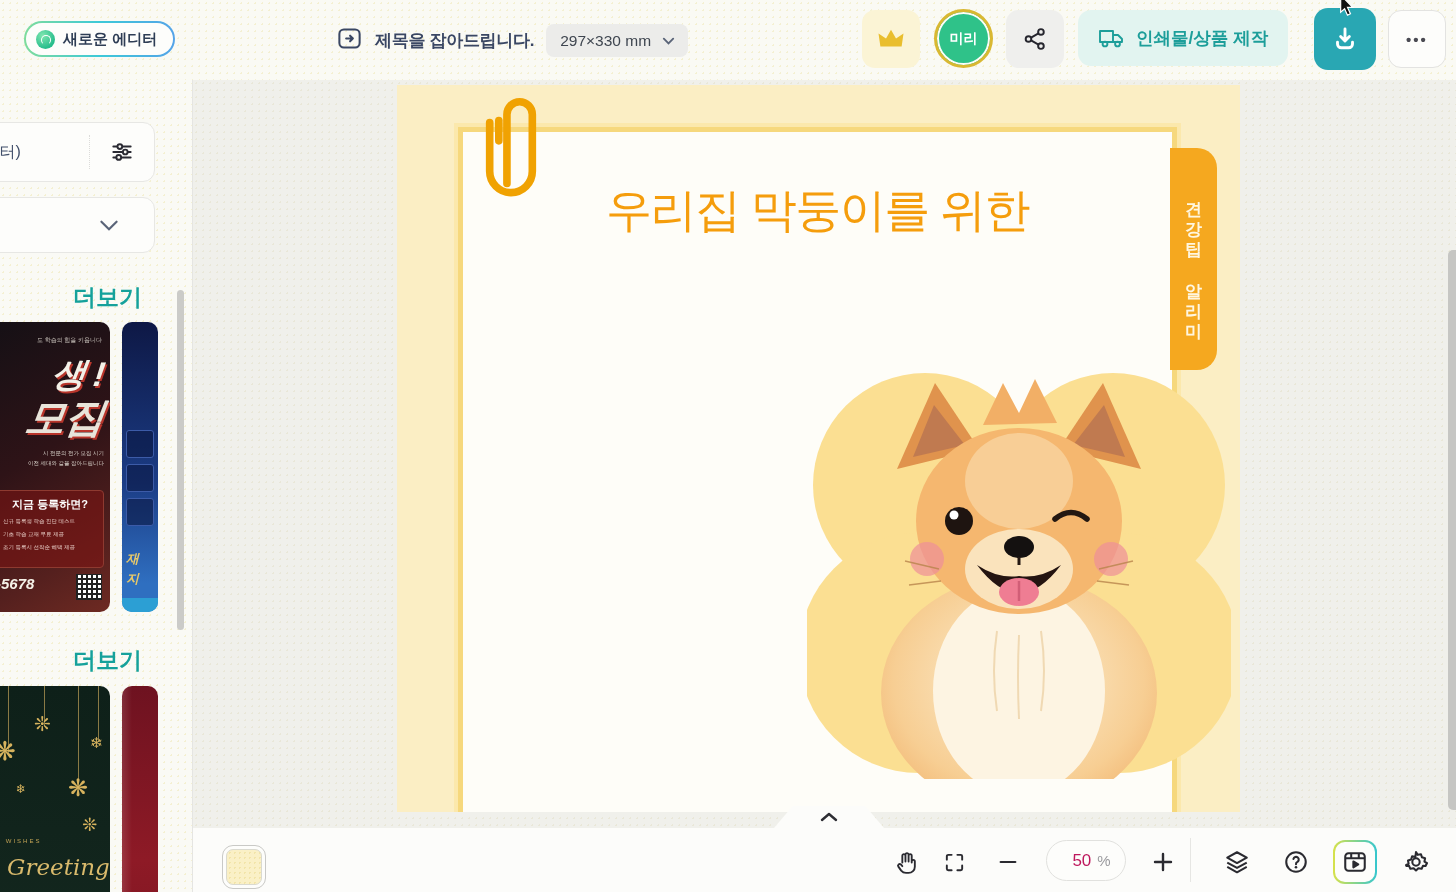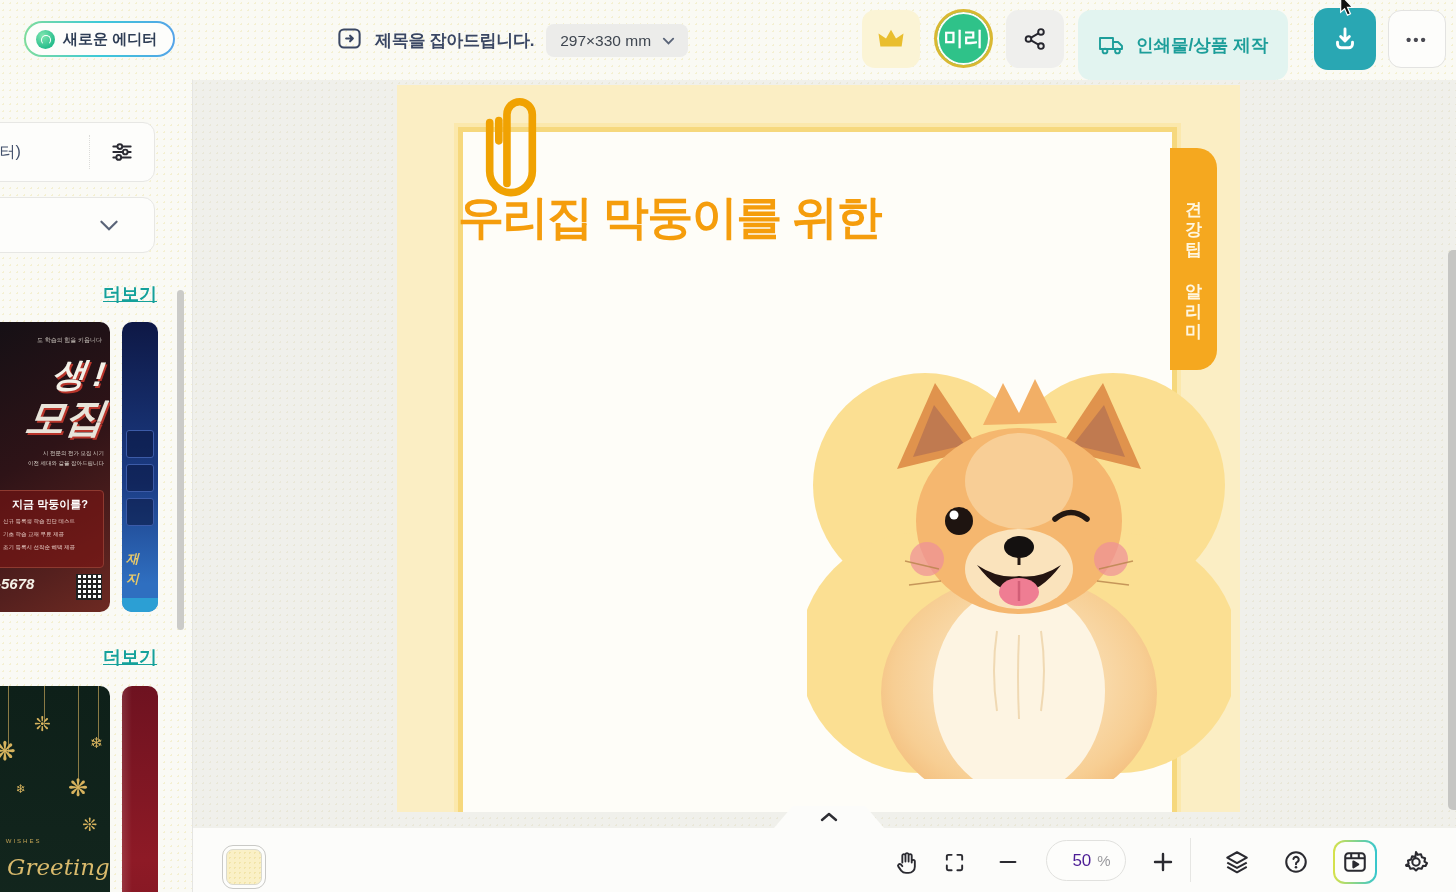--- a/index.html
+++ b/index.html
@@ -16,38 +16,38 @@
   .badge-ic { width:19px; height:19px; border-radius:50%; background:radial-gradient(circle at 35% 30%,#7FE6B0,#28BD8C 70%); position:relative; }
   .badge-ic:after { content:""; position:absolute; left:5px; top:5px; width:8px; height:8px; border-radius:50%; border:1.5px solid #fff; border-bottom-color:transparent; }
   .doc-title-row { position:absolute; left:336px; top:24px; display:flex; align-items:center; gap:12px; }
   .doc-title { font-size:17px; font-weight:600; color:#3A4763; letter-spacing:-0.3px; }
   .size-chip { display:flex; align-items:center; gap:10px; height:33px; padding:0 12px 0 14px; background:#ECECEA; border-radius:8px;
                font-size:15.5px; color:#3F4650; cursor:pointer; }
   .hbtn { position:absolute; top:10px; width:58px; height:58px; border-radius:13px; display:flex; align-items:center; justify-content:center; cursor:pointer; }
   .crown-btn { left:862px; background:#FBF4D5; }
   .avatar { position:absolute; left:934px; top:9px; width:59px; height:59px; border-radius:50%; background:#2FC289;
             border:3px solid #D9B832; box-shadow:inset 0 0 0 2px #FDFDF8; display:flex; align-items:center; justify-content:center;
-            color:#fff; font-size:20px; font-weight:700; cursor:pointer; }
+            color:#fff; font-size:14px; font-weight:700; cursor:pointer; }
   .share-btn { left:1006px; background:#EFEFED; }
-  .print-btn { position:absolute; left:1078px; top:10px; height:70px; padding:0 20px; display:flex; align-items:center; gap:10px;
+  .print-btn { position:absolute; left:1078px; top:10px; height:56px; padding:0 20px; display:flex; align-items:center; gap:10px;
                background:#E2F4F0; border-radius:13px; color:#1D9E9A; font-size:17.5px; font-weight:700; cursor:pointer; }
   .dl-btn { left:1314px; top:8px; width:62px; height:62px; background:#29A7B3; border-radius:14px; }
   .more-btn { left:1388px; background:#FDFDFB; border:1.5px solid #E3E3E1; color:#4A4A52; font-size:15px; letter-spacing:2px; font-weight:700; }
   .cursor { position:absolute; left:1338px; top:-5px; z-index:50; }
 
   
   .sidebar { position:absolute; left:0; top:80px; width:193px; height:812px; border-right:1px solid #E5E5E2;
              background:#FAFAF5; background-image:radial-gradient(#F4F0D2 1px, transparent 1px); background-size:7px 7px; }
   .sbox { position:absolute; left:-60px; width:215px; background:#FDFDFB; border:1.5px solid #E7E7E4; border-radius:12px; }
   .search-box { top:42px; height:60px; display:flex; align-items:center; }
   .search-text { margin-left:6px; width:142px; font-size:16px; color:#42506B; white-space:nowrap; overflow:hidden; }
   .search-div { width:1px; height:34px; border-left:1px dotted #DCDCDA; }
   .filter-wrap { flex:1; display:flex; align-items:center; justify-content:center; cursor:pointer; }
   .drop-box { top:117px; height:56px; display:flex; align-items:center; justify-content:flex-end; padding-right:32px; cursor:pointer; }
-  .more-link { position:absolute; right:35px; font-size:18px; color:#15A19B; font-weight:600; cursor:pointer;text-decoration:underline; }
+  .more-link { position:absolute; right:50px; font-size:23px; color:#15A19B; font-weight:600; cursor:pointer; }
   .thumb { position:absolute; border-radius:10px; overflow:hidden; cursor:pointer; }
   .t-left { left:-14px; width:124px; height:290px; }
   .t-mid  { left:122px; width:36px; height:290px; }
 
   
   .t1 { background:linear-gradient(150deg,#141015 0%,#2E1317 45%,#55201E 80%,#6E2A22 100%); color:#EFEDE6; }
   .t1 .tiny { position:absolute; top:14px; right:8px; font-size:6px; color:#C9C3BC; }
   .t1 .big { position:absolute; right:6px; font-style:italic; font-weight:900; letter-spacing:-1px;
              color:#F3F1E8; text-shadow:2px 2px 0 #B8352B; transform:skewX(-8deg); }
   .t1 .b1 { top:30px; font-size:34px; }
@@ -80,42 +80,42 @@
                    display:flex; align-items:center; justify-content:center; gap:4px; cursor:pointer; }
   .grip-bar { width:2.5px; height:16px; border-radius:2px; background:#BFBFBC; }
 
   
   .workspace { position:absolute; left:193px; top:80px; width:1263px; height:748px; background:#F0F0EB;
                background-image:radial-gradient(#E9E7D8 1px, transparent 1px); background-size:7px 7px; }
   .poster { position:absolute; left:204px; top:5px; width:843px; height:727px; background:#FBEEC4; overflow:hidden; }
   .card { position:absolute; left:61px; top:42px; width:719px; height:690px; background:#FEFDF8;
           border:5px solid #F6D87D; box-shadow:0 0 0 4px #FBE8AC, -3px 3px 0 0 #EDC46C; }
   .paperclip { position:absolute; left:85px; top:1px; }
-  .p-sub { position:absolute; left:61px; top:95px; width:719px; text-align:left; font-size:46px; font-weight:700;
-           color:#F59D0C; letter-spacing:-1.5px;margin-top:7px; }
+  .p-sub { position:absolute; left:61px; top:95px; width:719px; text-align:center; font-size:46px; font-weight:400;
+           color:#F59D0C; letter-spacing:-1.5px; }
   .p-title { position:absolute; left:61px; top:160px; width:719px; text-align:center; font-size:80px; font-weight:900;
              color:#564F39; letter-spacing:-3px; }
   .dog-wrap { position:absolute; left:410px; top:278px; }
   .side-tab { position:absolute; left:773px; top:63px; width:47px; height:222px; background:#F5A81F; border-radius:0 20px 20px 0;
               display:flex; align-items:center; justify-content:center; }
   .side-tab span { writing-mode:vertical-rl; text-orientation:upright; color:#FFF6E0; font-size:17px; font-weight:800; letter-spacing:3px; }
   .collapse-tab { position:absolute; left:581px; top:726px; width:110px; height:22px; background:#FCFCFA;
                   clip-path:polygon(0 100%, 17% 0, 83% 0, 100% 100%); display:flex; align-items:center; justify-content:center; cursor:pointer; }
   .page-scroll { position:absolute; left:1255px; top:170px; width:8px; height:560px; background:#C6C6C3; border-radius:5px 0 0 5px; cursor:pointer; }
 
   
   .bottombar { position:absolute; left:193px; top:828px; width:1263px; height:64px; background:#FCFCFA; }
   .page-thumb { position:absolute; left:29px; top:17px; width:44px; height:44px; border:1.5px solid #C9C9C6; border-radius:11px;
                 padding:3px; background:#FDFDFB; cursor:pointer; }
   .page-thumb .inner { width:100%; height:100%; border-radius:7px; background:#FAF0C6; border:1px solid #DADAD0;
                        background-image:radial-gradient(#F2E4A8 1px, transparent 1px); background-size:5px 5px; }
   .tool { position:absolute; top:12px; width:44px; height:44px; display:flex; align-items:center; justify-content:center; border-radius:10px; cursor:pointer; }
   .zoom-pill { position:absolute; left:853px; top:12px; width:80px; height:41px; border:1.5px solid #E1E1DE; border-radius:21px;
                display:flex; align-items:center; justify-content:center; gap:6px; background:#FDFDFB; }
-  .zoom-pill input { width:30px; border:none; outline:none; background:transparent; font-size:17px; color:#4c1d95; text-align:right; font-family:inherit; }
+  .zoom-pill input { width:30px; border:none; outline:none; background:transparent; font-size:17px; color:#be185d; text-align:right; font-family:inherit; }
   .zoom-pill .unit { font-size:15px; color:#9A9A9E; }
   .tool-div { position:absolute; left:997px; top:10px; width:1px; height:44px; background:#E6E6E3; }
   .play-ring { border:2px solid transparent; border-radius:12px;
                background:linear-gradient(#FDFDFB,#FDFDFB) padding-box, linear-gradient(90deg,#D8E24A,#35C6CE) border-box; }
 </style>
 </head>
 <body>
 
 <div id="app">
 
@@ -211,21 +211,21 @@
 
     <div class="more-link" style="top:202px;">더보기</div>
 
     <div class="thumb t-left t1" style="top:242px;">
       <div class="tiny">도 학습의 힘을 키웁니다</div>
       <div class="big b1">생 !</div>
       <div class="big b2">모집</div>
       <div class="sub" style="top:128px;">시 전문의 전가 모집 시기</div>
       <div class="sub" style="top:138px;">이전 세대와 같을 잡아드립니다</div>
       <div class="panel">
-        <div class="ptitle">지금 막둥이를?</div>
+        <div class="ptitle">지금 등록하면?</div>
         <div class="bullet">신규 등록생 학습 진단 테스트</div>
         <div class="bullet">기초 학습 교재 무료 제공</div>
         <div class="bullet">조기 등록시 선착순 혜택 제공</div>
       </div>
       <div class="phone">-5678</div>
       <div class="qr"></div>
     </div>
 
     <div class="thumb t-mid t2" style="top:242px;">
       <div class="box" style="top:108px;"></div>

